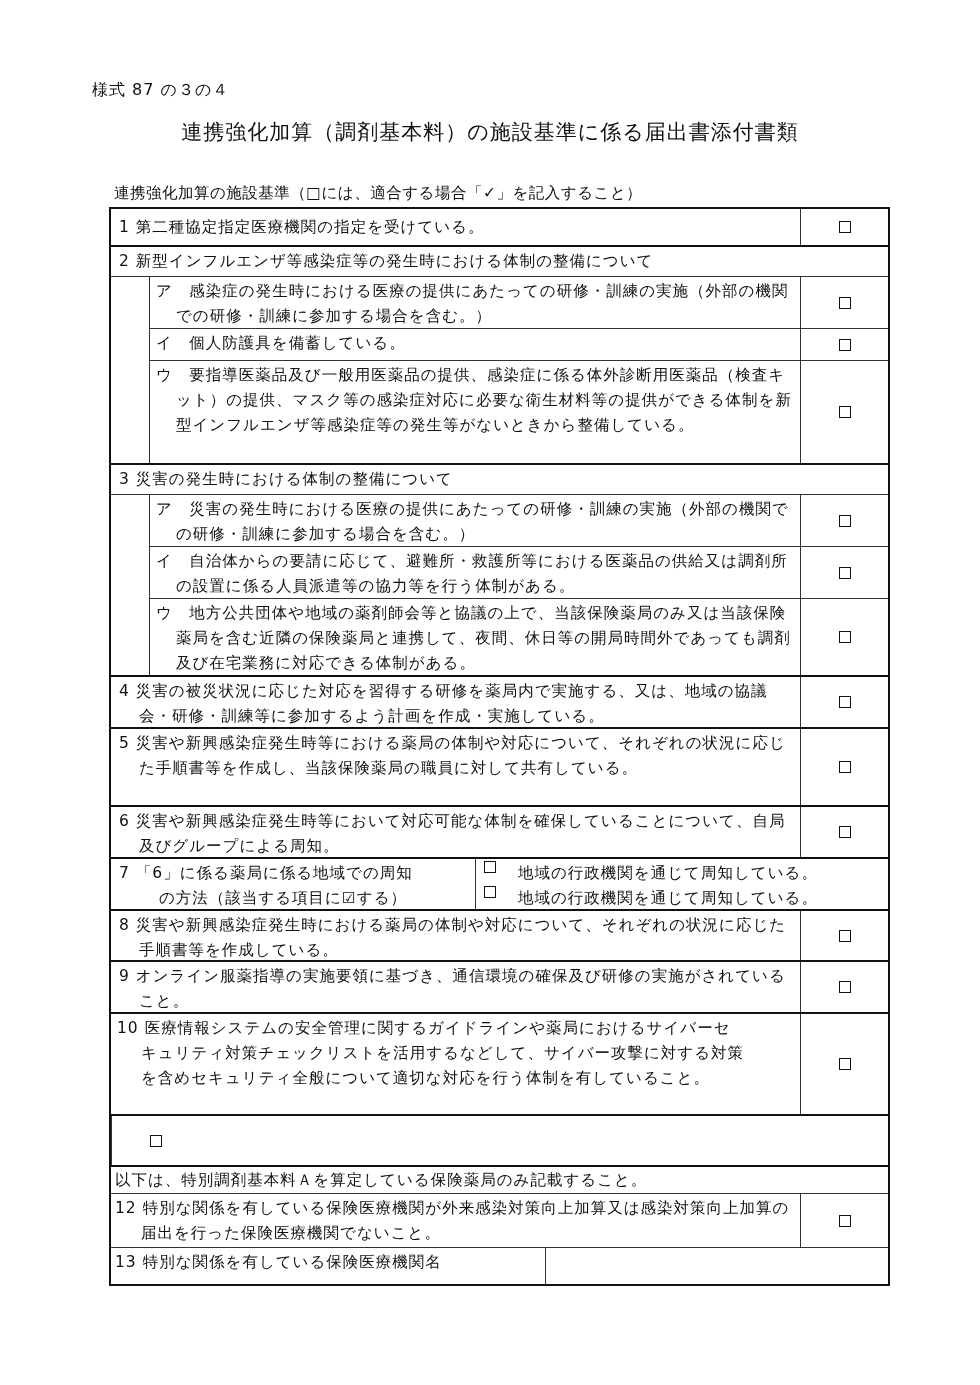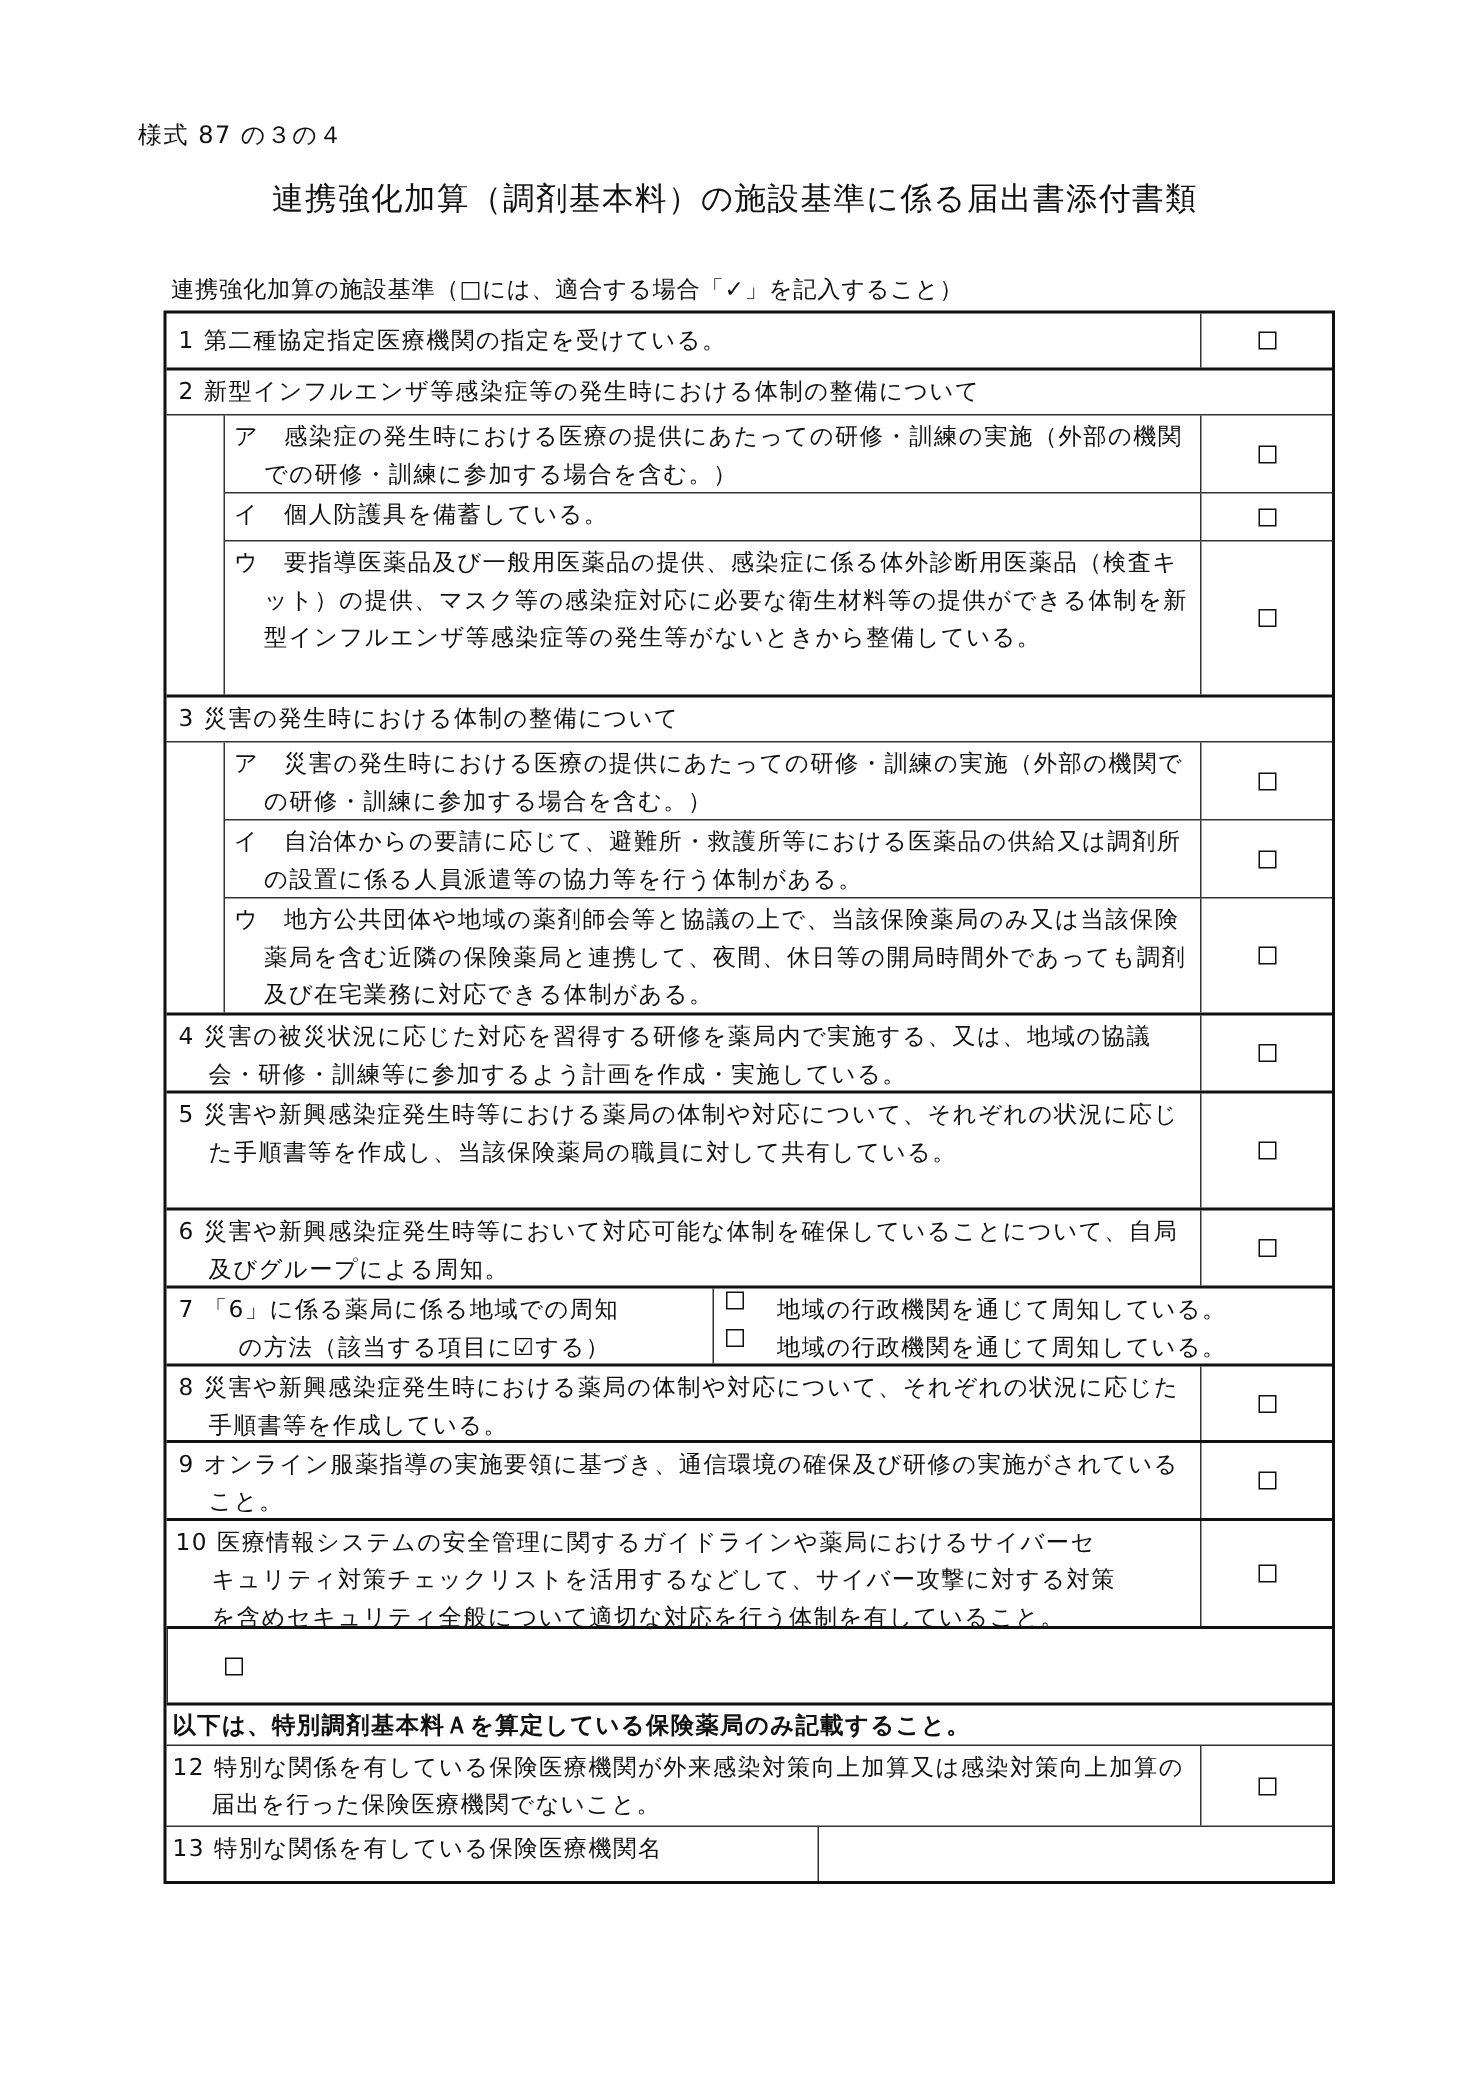--- a/index.html
+++ b/index.html
@@ -146,34 +146,34 @@
       </div>
   </div>
 
   <div class="row" style="height:52px;">
     <div class="cell text hang">9  オンライン服薬指導の実施要領に基づき、通信環境の確保及び研修の実施がされていること。</div>
     <div class="cell check">
         <span class="box"></span>
       </div>
   </div>
 
-  <div class="row" style="height:72px;gap:48px;">
+  <div class="row" style="height:102px;gap:48px;">
     <div class="cell text hang" style="padding-left:30px;text-indent:-24px;">10 医療情報システムの安全管理に関するガイドラインや薬局におけるサイバーセキュリティ対策チェックリストを活用するなどして、サイバー攻撃に対する対策を含めセキュリティ全般について適切な対応を行う体制を有していること。</div>
     <div class="cell check">
         <span class="box"></span>
       </div>
   </div>
 
   <div class="row" style="height:51px;">
     <div class="cell check">
         <span class="box"></span>
       </div>
   </div>
 
-  <div class="row" style="height:28px;font-weight:bold;">
+  <div class="row" style="height:28px;">
     <div class="cell text" style="padding-left:4px;display:flex;align-items:center;">以下は、特別調剤基本料Ａを算定している保険薬局のみ記載すること。</div>
   </div>
 
   <div class="row thin" style="height:54px;">
     <div class="cell text hang" style="padding-left:30px;text-indent:-26px;">12 特別な関係を有している保険医療機関が外来感染対策向上加算又は感染対策向上加算の届出を行った保険医療機関でないこと。</div>
     <div class="cell check">
         <span class="box"></span>
       </div>
   </div>
 

